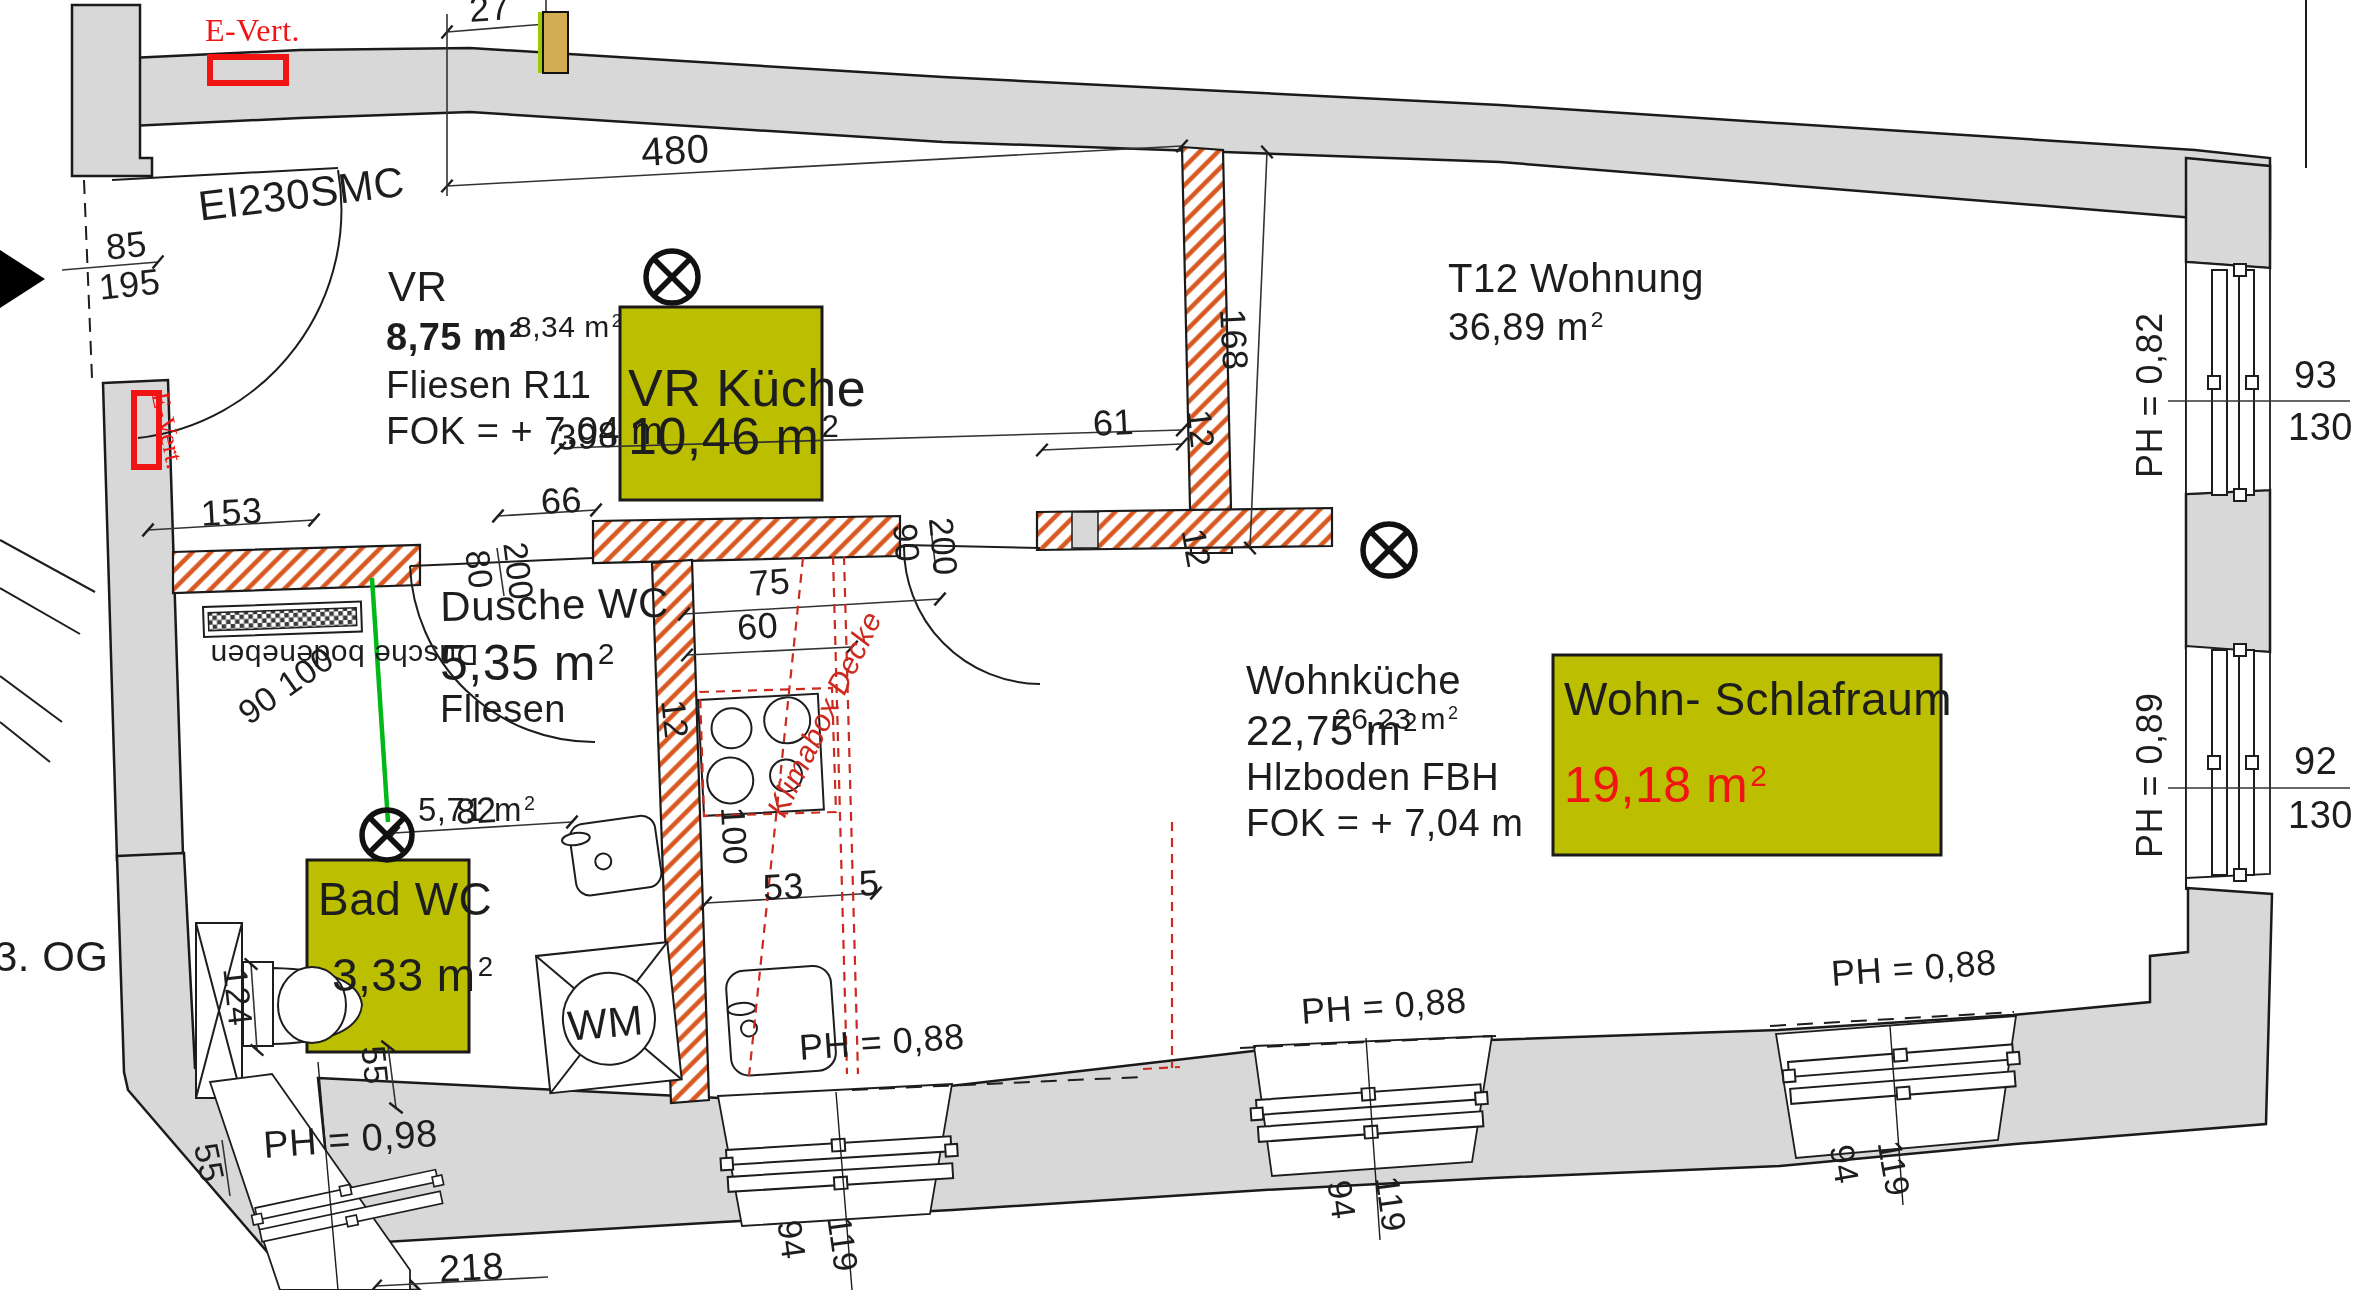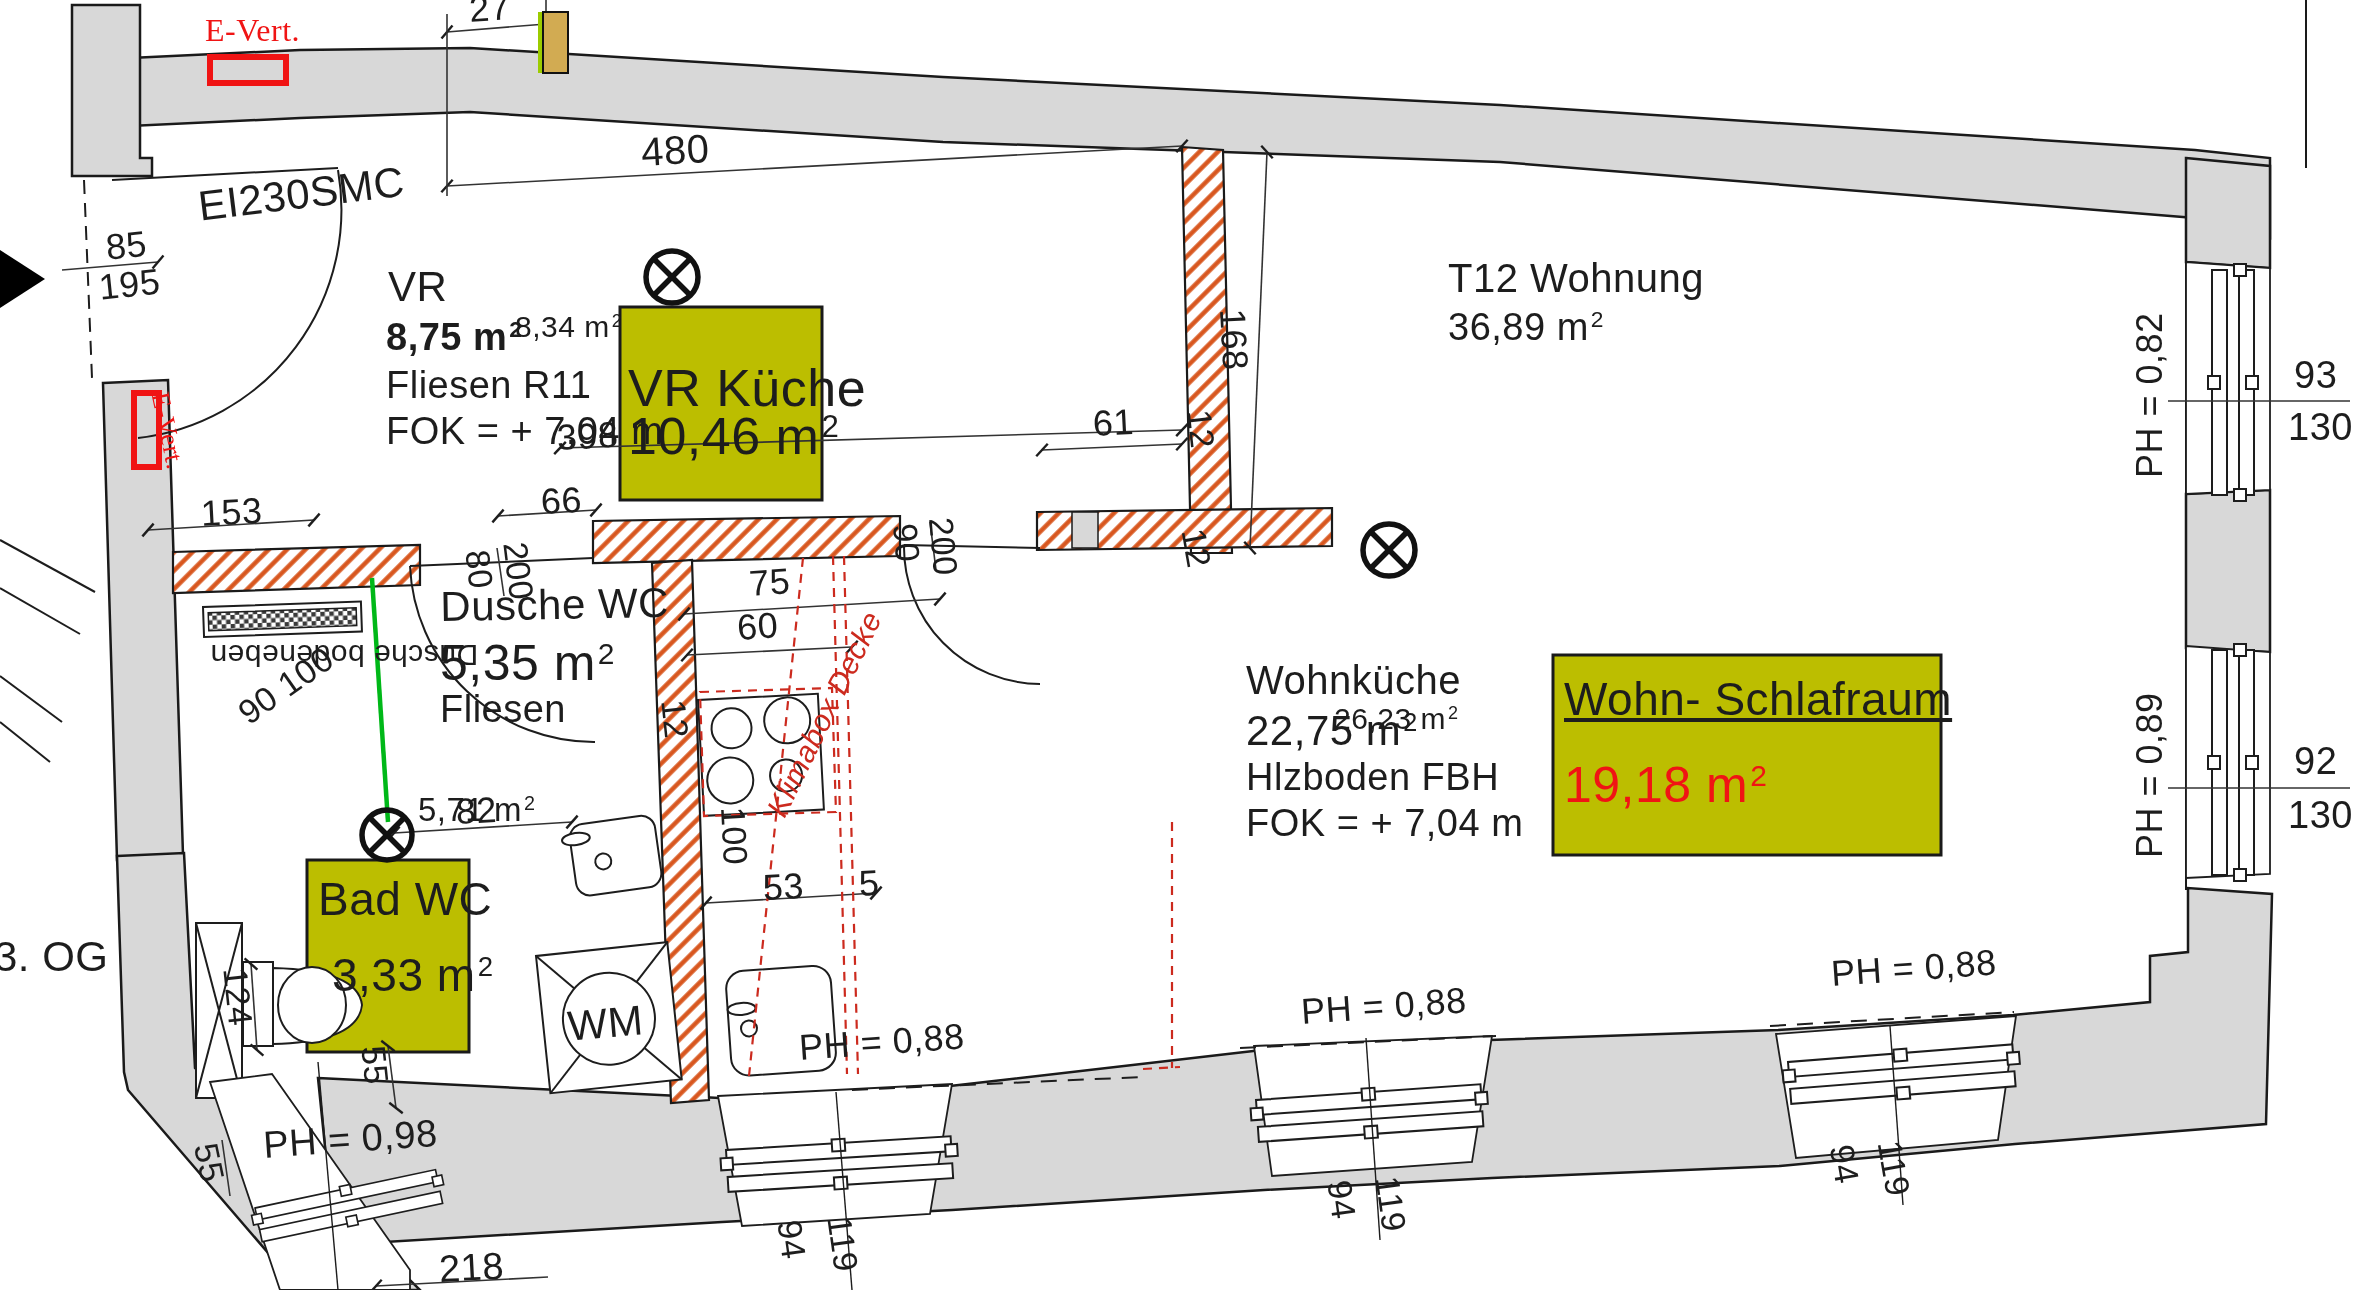--- a/index.html
+++ b/index.html
@@ -265,21 +265,21 @@
 <div class="t" style="left:750px;top:806px;font-size:34px;transform:rotate(87deg);">100</div>
 <div class="t" style="left:762px;top:870px;font-size:36px;transform:rotate(-3deg);">53</div>
 <div class="t" style="left:858px;top:866px;font-size:36px;transform:rotate(-3deg);">5</div>
 
 <div class="t" style="left:1246px;top:660px;font-size:40px;">Wohnküche</div>
 <div class="t" style="left:1246px;top:710px;font-size:42px;"><span>22,75 m</span><span class="sup">2</span></div>
 <div class="t" style="left:1334px;top:704px;font-size:30px;"><span>26,23 m</span><span class="sup">2</span></div>
 <div class="t" style="left:1246px;top:758px;font-size:38px;">Hlzboden FBH</div>
 <div class="t" style="left:1246px;top:804px;font-size:38px;">FOK = + 7,04 m</div>
 
-<div class="t" style="left:1564px;top:676px;font-size:46px;text-decoration:underline;">Wohn- Schlafraum</div>
+<div class="t" style="left:1564px;top:676px;font-size:46px;">Wohn- Schlafraum</div>
 <div class="t red" style="left:1564px;top:760px;font-size:50px;"><span>19,18 m</span><span class="sup">2</span></div>
 
 <div class="t" style="left:318px;top:876px;font-size:46px;">Bad WC</div>
 <div class="t" style="left:332px;top:952px;font-size:46px;"><span>3,33 m</span><span class="sup">2</span></div>
 
 <div class="t" style="left:566px;top:1006px;font-size:42px;transform:rotate(-5deg);">WM</div>
 
 <div class="t" style="left:390px;top:1044px;font-size:34px;transform:rotate(84deg);">55</div>
 <div class="t" style="left:252px;top:966px;font-size:34px;transform:rotate(84deg);">124</div>
 <div class="t" style="left:222px;top:1140px;font-size:34px;transform:rotate(78deg);">55</div>

